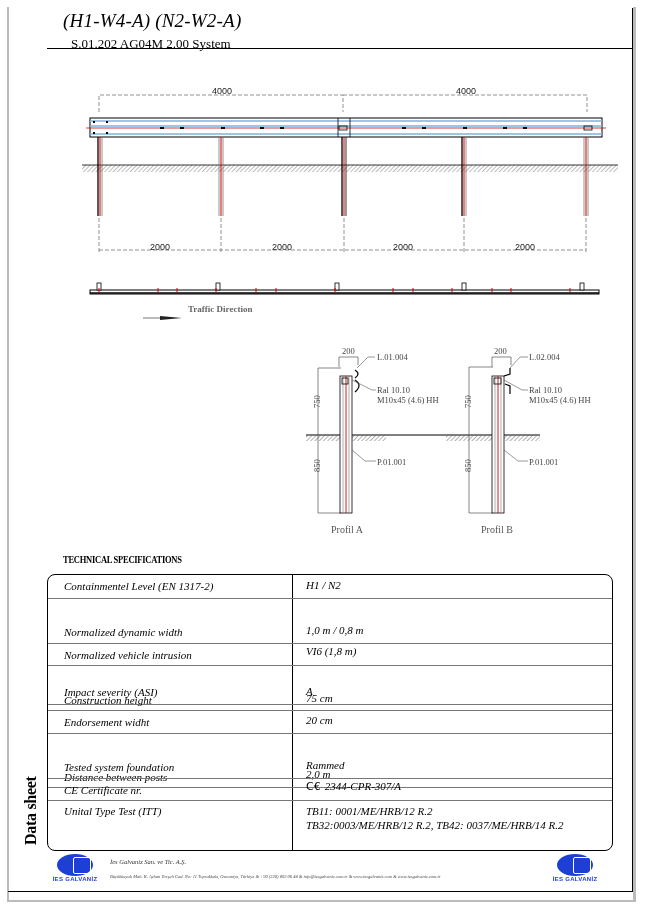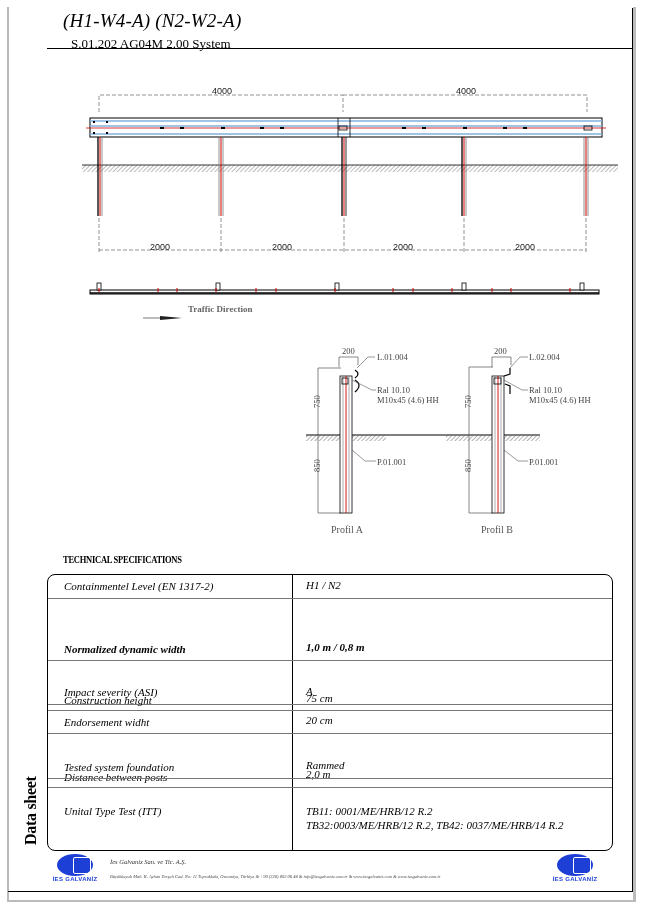--- a/index.html
+++ b/index.html
@@ -221,43 +221,51 @@
   <text class="label-text" x="481" y="533" style="font-size:10px;fill:#555">Profil B</text>
 </svg>
 
 <div class="spec-title">TECHNICAL SPECIFICATIONS</div>
 <div class="spec-table">
   <div class="col-divider"></div>
   <div class="spec-row" style="top:0;height:23px;">
     <span class="spec-label" style="top:5px">Containmentel Level  (EN 1317-2)</span>
     <span class="spec-value" style="top:4px">H1 / N2</span>
   </div>
-  <div class="spec-row" style="top:62px;height:23px;font-weight:bold;">
+  <div class="spec-row" style="top:45px;height:23px;">
     <span class="spec-label" style="top:6px">Normalized dynamic width</span>
     <span class="spec-value" style="top:4px">1,0 m / 0,8 m</span>
+  </div>
+  <div class="spec-row" style="top:68px;height:22px;">
+    <span class="spec-label" style="top:6px">Normalized vehicle intrusion</span>
+    <span class="spec-value" style="top:2px">VI6 (1,8 m)</span>
   </div>
   <div class="spec-row" style="top:106px;height:23px;">
     <span class="spec-label" style="top:5px">Impact severity  (ASI)</span>
     <span class="spec-value" style="top:4px">A</span>
   </div>
   <div class="spec-row" style="top:113px;height:22px;text-align:center;">
     <span class="spec-label" style="top:6px">Construction height</span>
     <span class="spec-value" style="top:4px">75 cm</span>
   </div>
   <div class="spec-row" style="top:135px;height:23px;">
     <span class="spec-label" style="top:6px">Endorsement widht</span>
     <span class="spec-value" style="top:4px">20 cm</span>
   </div>
   <div class="spec-row" style="top:158px;height:22px;margin-top:32px;">
     <span class="spec-label" style="top:6px">Distance between posts</span>
     <span class="spec-value" style="top:3px">2,0 m</span>
   </div>
   <div class="spec-row" style="top:180px;height:23px;">
     <span class="spec-label" style="top:6px">Tested system foundation</span>
     <span class="spec-value" style="top:4px">Rammed</span>
+  </div>
+  <div class="spec-row" style="top:203px;height:22px;">
+    <span class="spec-label" style="top:6px">CE Certificate nr.</span>
+    <span class="spec-value" style="top:2px"><span class="ce-mark">C€</span><span>2344-CPR-307/A</span></span>
   </div>
   <div class="spec-row" style="top:225px;height:50px;">
     <span class="spec-label" style="top:5px">Unital Type Test (ITT)</span>
     <span class="spec-value" style="top:5px">TB11: 0001/ME/HRB/12 R.2</span>
     <span class="spec-value" style="top:19px;white-space:nowrap">TB32:0003/ME/HRB/12 R.2,  TB42: 0037/ME/HRB/14 R.2</span>
   </div>
 </div>
 
 <div class="datasheet">Data sheet</div>
 

